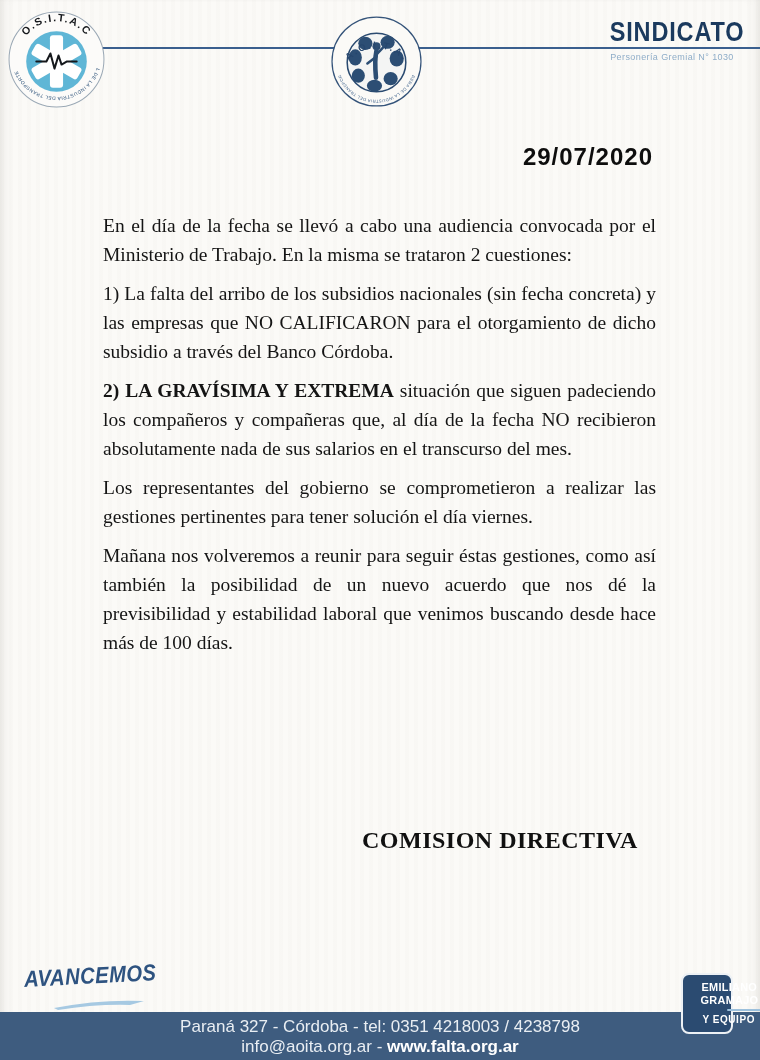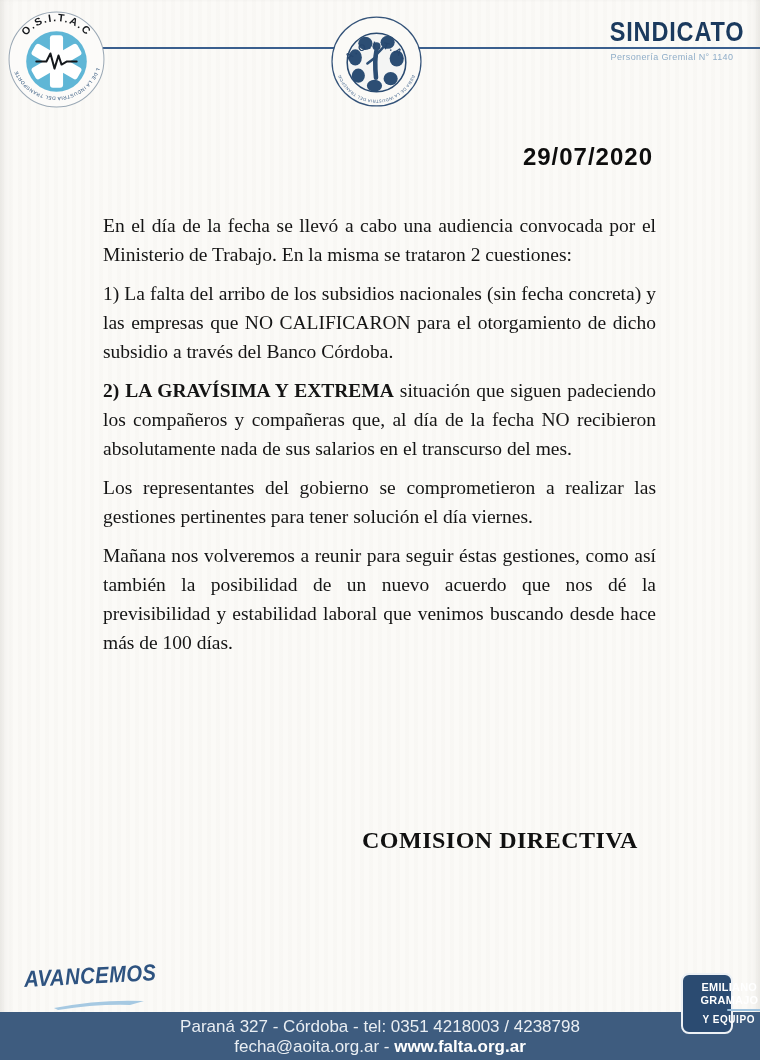--- a/index.html
+++ b/index.html
@@ -120,42 +120,42 @@
     </g>
     <text font-family="Liberation Sans, sans-serif" font-size="9.5" font-weight="bold" fill="#27476e" letter-spacing="2">
       <textPath href="#aoitaTop" startOffset="50%" text-anchor="middle">A.O.I.T.A.</textPath>
     </text>
     <text font-family="Liberation Sans, sans-serif" font-size="4.2" fill="#4a6b92" letter-spacing=".3">
       <textPath href="#aoitaBottom" startOffset="50%" text-anchor="middle">ASOCIACION OBRERA DE LA INDUSTRIA DEL TRANSPORTE AUTOMOTOR</textPath>
     </text>
   </svg>
 
   <div class="sindicato">SINDICATO</div>
-  <div class="personeria">Personería Gremial N° 1140</div>
+  <div class="personeria">Personería Gremial N° 1030</div>
 
   <div class="doc-date">29/07/2020</div>
 
   <div class="doc-body">
       <p><span>En el día de la fecha se llevó a cabo una audiencia convocada por el Ministerio de Trabajo. En la misma se trataron 2 cuestiones:</span></p>
       <p><span>1) La falta del arribo de los subsidios nacionales (sin fecha concreta) y las empresas que NO CALIFICARON para el otorgamiento de dicho subsidio a través del Banco Córdoba.</span></p>
       <p><strong>2) LA GRAVÍSIMA Y EXTREMA</strong><span> situación que siguen padeciendo los compañeros y compañeras que, al día de la fecha NO recibieron absolutamente nada de sus salarios en el transcurso del mes.</span></p>
       <p><span>Los representantes del gobierno se comprometieron a realizar las gestiones pertinentes para tener solución el día viernes.</span></p>
       <p><span>Mañana nos volveremos a reunir para seguir éstas gestiones, como así también la posibilidad de un nuevo acuerdo que nos dé la previsibilidad y estabilidad laboral que venimos buscando desde hace más de 100 días.</span></p>
     </div>
 
   <div class="signature">COMISION DIRECTIVA</div>
 
   <div class="avancemos">AVANCEMOS</div>
   <svg class="avancemos-swoosh" width="96" height="14" viewBox="0 0 96 14">
     <path d="M2 11 Q48 2 92 4 L78 8 Q44 7 6 13 Z" fill="#a6c9e2"></path>
   </svg>
 
   <div class="footer-bar">
     <div class="footer-line">Paraná 327 - Córdoba - tel: 0351 4218003 / 4238798</div>
-    <div class="footer-line"><span>fecha@aoita.org.ar</span><span> - </span><span class="footer-site">www.falta.org.ar</span></div>
+    <div class="footer-line"><span>info@aoita.org.ar</span><span> - </span><span class="footer-site">www.falta.org.ar</span></div>
   </div>
 
   <div class="gramajo-box">
     <div class="nm">EMILIANO</div>
     <div class="nm">GRAMAJO</div>
     <div class="gramajo-swoosh"></div>
     <div class="eq">Y EQUIPO</div>
   </div>
 
 </div>

